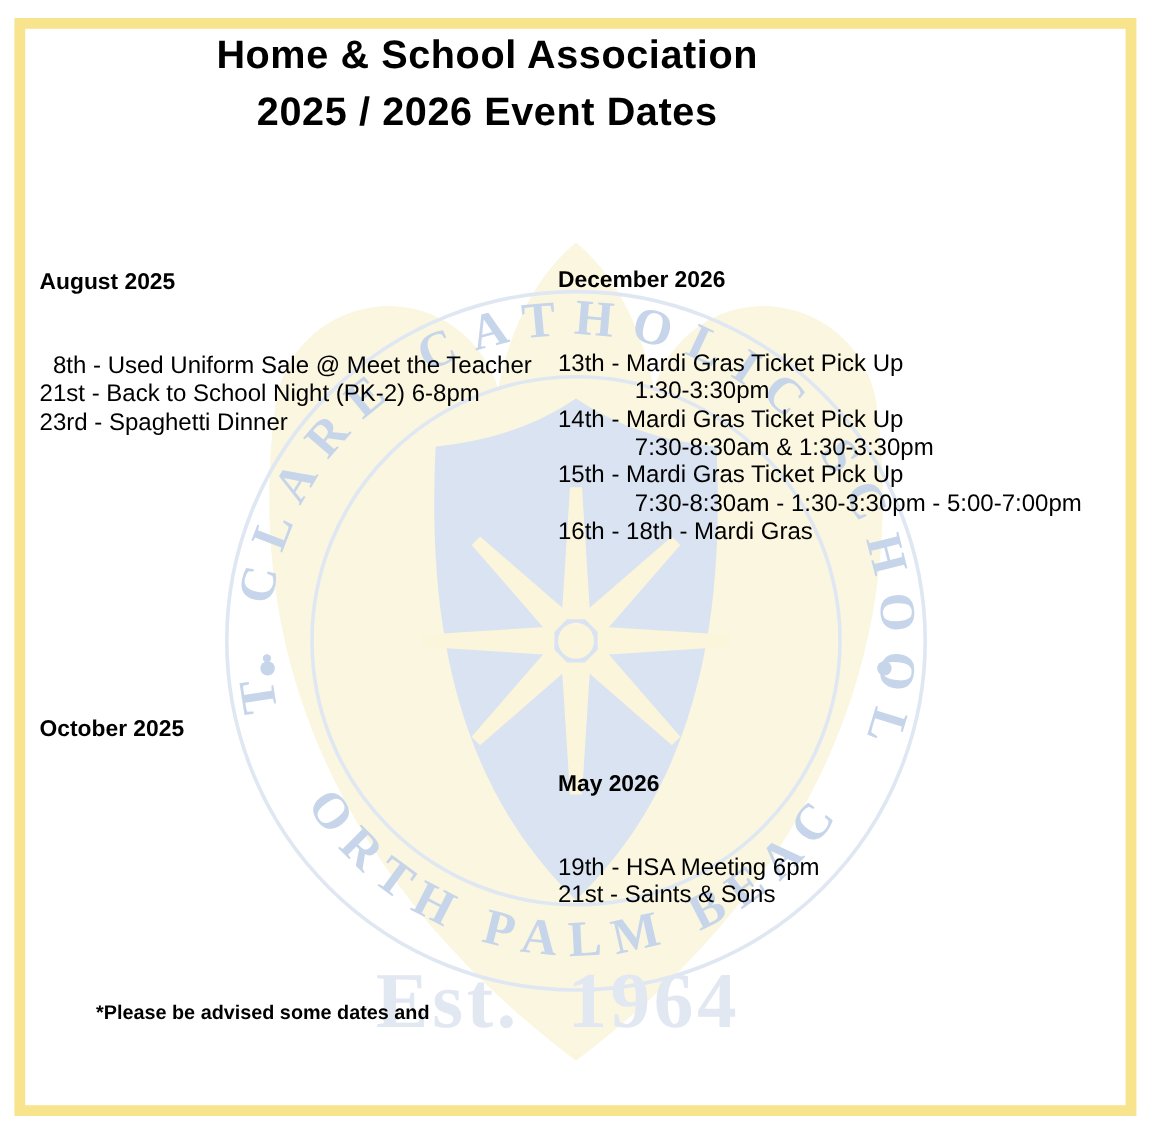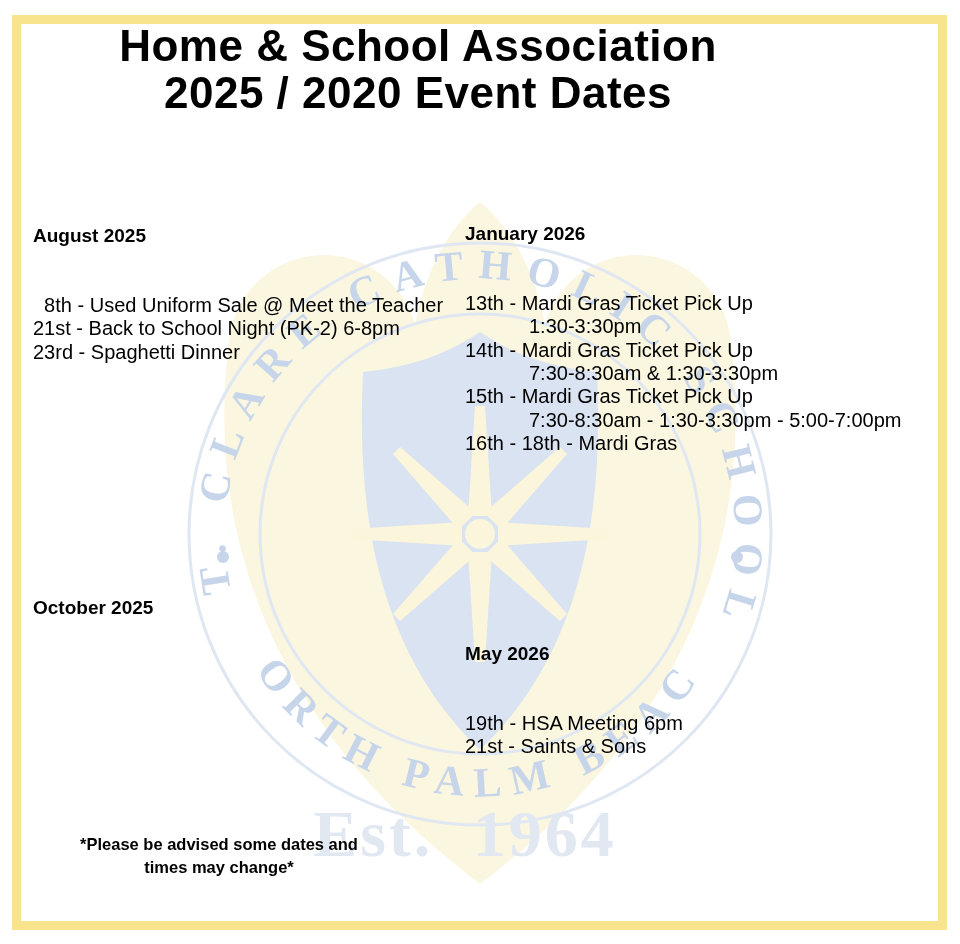--- a/index.html
+++ b/index.html
@@ -1,22 +1,22 @@
 <!DOCTYPE html>
 <html><head>
 <meta charset="utf-8">
 <style>
   html,body{margin:0;padding:0;background:#ffffff;}
   body{width:960px;height:944px;position:relative;overflow:hidden;
        font-family:"Liberation Sans", sans-serif;color:#000;}
   .border-frame{position:absolute;left:12px;top:15px;width:935px;height:915px;
        border:9px solid #F8E48C;box-sizing:border-box;pointer-events:none;z-index:3;}
   .watermark{position:absolute;left:160px;top:183px;width:640px;height:712px;z-index:0;}
-  .title{position:absolute;top:22px;left:12px;width:812px;text-align:center;
-       font-weight:bold;font-size:44px;line-height:47px;letter-spacing:0.5px;z-index:2;}
+  .title{position:absolute;top:22px;left:0;width:812px;text-align:center;
+       font-weight:bold;font-size:33px;line-height:47px;letter-spacing:0.5px;z-index:2;}
   .col{position:absolute;font-size:20px;line-height:23.4px;white-space:pre;z-index:2;}
   .col-left{left:33px;top:130px;width:430px;}
   .col-right{left:465px;top:128px;width:480px;}
   .month-heading{font-size:19px;font-weight:bold;margin:0;line-height:23.4px;}
   .col-left .month-section{margin-bottom:45px;}
   .col-right .month-section{margin-bottom:22px;}
   .event-line{white-space:pre;}
   .event-line.indent{padding-left:64px;}
   .footnote{position:absolute;left:58px;top:833px;width:322px;text-align:center;
        font-weight:bold;font-size:16.5px;line-height:22.5px;z-index:2;}
@@ -75,57 +75,56 @@
       <circle cx="0" cy="0" r="15" fill="#FBF5DC"></circle>
     </g>
 
     <text class="est-text" x="305" y="672" text-anchor="middle">Est. 1964</text>
   </svg>
 
   <div class="border-frame"></div>
 
   <header class="title">
     <div>Home &amp; School Association</div>
-    <div>2025 / 2020 Event Dates</div>
+    <div>2025 / 2026 Event Dates</div>
   </header>
 
   <div class="col col-left" id="col-left">
   <section class="month-section">
     <h2 class="month-heading">August 2025</h2>
     <div class="events"><div class="event-line">  8th - Used Uniform Sale @ Meet the Teacher</div><div class="event-line">21st - Back to School Night (PK-2) 6-8pm</div><div class="event-line">23rd - Spaghetti Dinner</div></div>
   </section>
 
 
   <section class="month-section">
     <h2 class="month-heading">October 2025</h2>
     
   </section>
 
   
 
   
 </div>
   <div class="col col-right" id="col-right">
   <section class="month-section">
-    <h2 class="month-heading">January 2026</h2>
+    <h2 class="month-heading">December 2026</h2>
     <div class="events"><div class="event-line">13th - Mardi Gras Ticket Pick Up</div><div class="event-line indent">1:30-3:30pm</div><div class="event-line">14th - Mardi Gras Ticket Pick Up</div><div class="event-line indent">7:30-8:30am &amp; 1:30-3:30pm</div><div class="event-line">15th - Mardi Gras Ticket Pick Up</div><div class="event-line indent">7:30-8:30am - 1:30-3:30pm - 5:00-7:00pm</div><div class="event-line">16th - 18th - Mardi Gras</div></div>
   </section>
 
   <section class="month-section">
     <h2 class="month-heading">May 2026</h2>
     <div class="events"><div class="event-line">19th - HSA Meeting 6pm</div><div class="event-line">21st - Saints &amp; Sons</div></div>
   </section>
 
   <section class="month-section">
     
     
   </section>
 
   
 
   
 </div>
 
   <div class="footnote">
     <div>*Please be advised some dates and</div>
-    <div>times may change*</div>
   </div>
 </div>
 
 </body></html>

